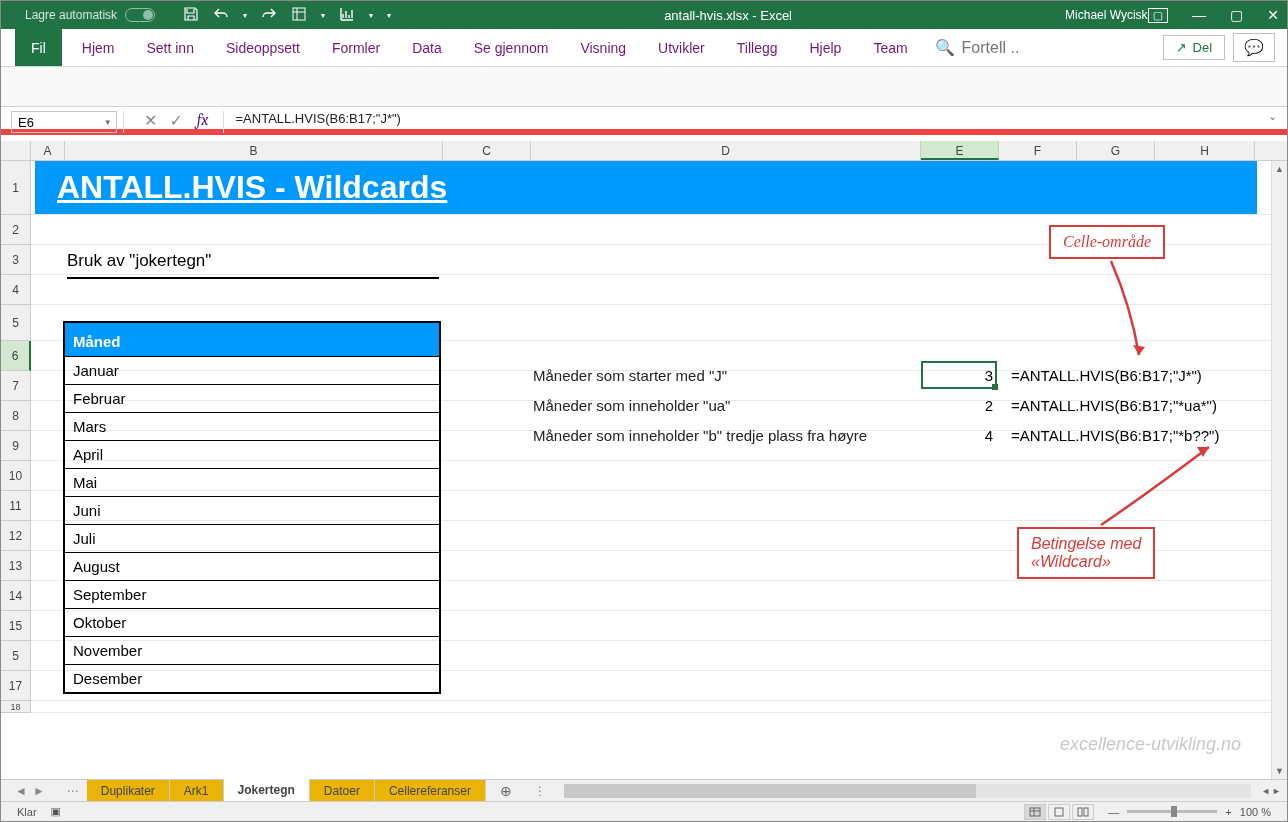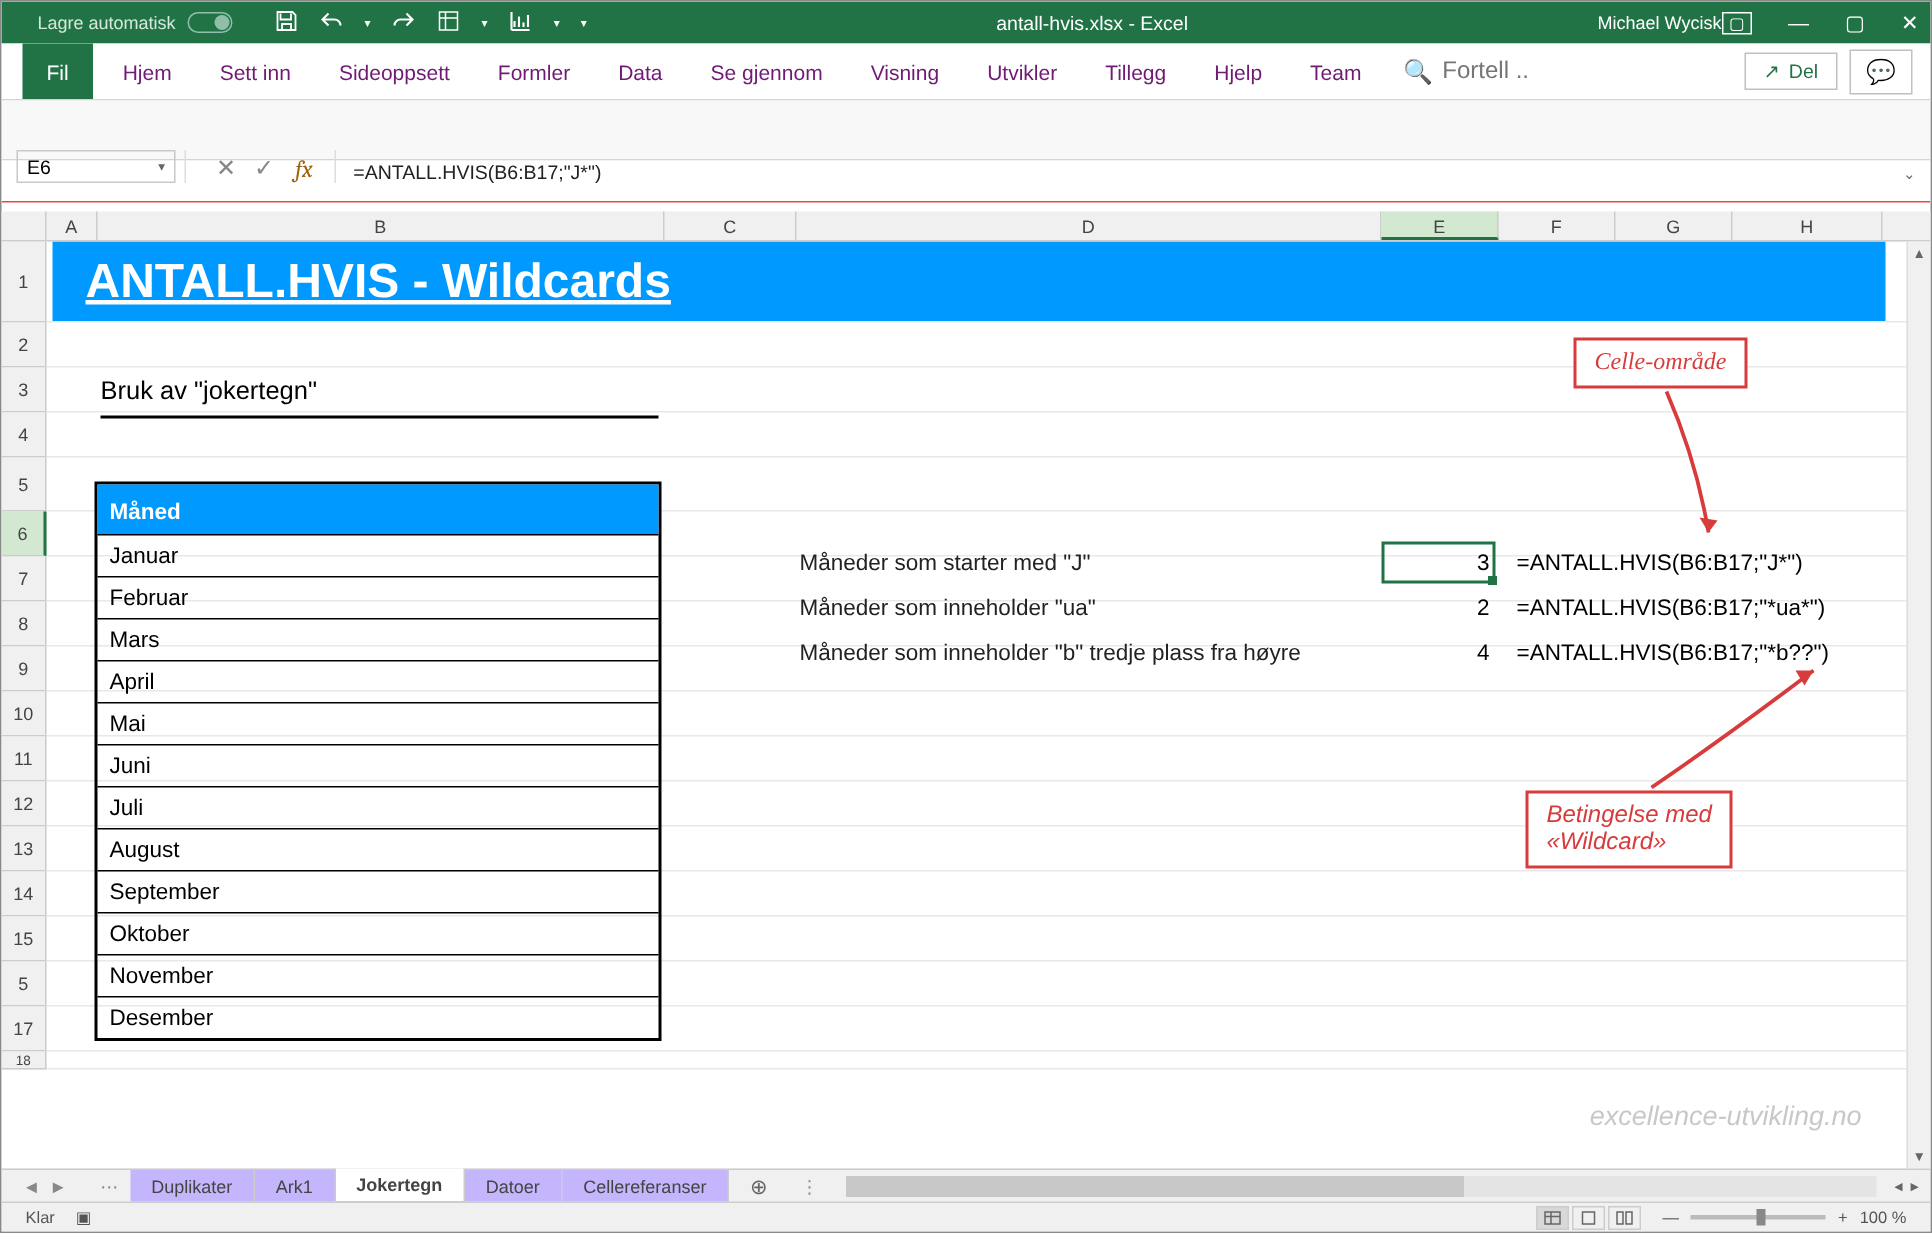--- a/index.html
+++ b/index.html
@@ -16,25 +16,25 @@
 .titlebar .win-controls { display: flex; gap: 24px; }
 .titlebar .win-controls span { color: #fff; cursor: pointer; font-size: 14px; }
 
 .ribbon-tabs { height: 38px; background: #fff; border-bottom: 1px solid #d4d4d4; display: flex; align-items: center; padding-left: 14px; }
 .ribbon-tabs .tab { padding: 0 16px; font-size: 14px; color: #701a75; cursor: pointer; height: 100%; display: flex; align-items: center; }
 .ribbon-tabs .tab.file { background: #217346; color: #fff; margin-right: 4px; }
 .ribbon-tabs .search { display: flex; align-items: center; gap: 6px; margin-left: 12px; color: #767676; }
 .ribbon-tabs .share-btn { margin-left: auto; margin-right: 8px; border: 1px solid #c0c0c0; padding: 4px 12px; display: flex; align-items: center; gap: 6px; color: #217346; font-size: 13px; }
 .ribbon-tabs .comment-btn { border: 1px solid #c0c0c0; padding: 4px 10px; margin-right: 12px; }
 
-.formula-bar { height: 28px; border-bottom: 1px solid #ef4444; display: flex; align-items: flex-end; background: #fff; padding-top:4px; padding-bottom:12px;}
+.formula-bar { height: 28px; border-bottom: 6px solid #ef4444; display: flex; align-items: flex-start; background: #fff; padding-top:4px; padding-bottom:12px;}
 .formula-bar .name-box { width: 106px; border: 1px solid #c8c8c8; height: 22px; margin-left: 10px; padding: 0 6px; font-size: 13px; display: flex; align-items: center; }
 .formula-bar .name-box .arrow { margin-left: auto; font-size: 9px; color: #666; }
 .formula-bar .fx-btns { display: flex; gap: 12px; margin: 0 14px; align-items: center; color: #888; }
-.formula-bar .fx-label { font-style: italic; font-family: 'Cambria', serif; color: #a16207; margin-right: 14px; }
+.formula-bar .fx-label { font-style: italic; font-family: 'Cambria', serif; color: #4c1d95; margin-right: 14px; }
 .formula-bar .formula-text { font-size: 13px; color: #222; }
 .formula-bar .expand { margin-left: auto; margin-right: 10px; color: #666; font-size: 10px; }
 
 .grid-area { position: absolute; top: 140px; left: 0; right: 0; bottom: 42px; background: #fff; }
 .col-headers { display: flex; height: 20px; background: #f0f0f0; border-bottom: 1px solid #ccc; font-size: 12px; }
 .col-headers .corner { width: 30px; border-right: 1px solid #ccc; }
 .col-headers .ch { border-right: 1px solid #ccc; text-align: center; line-height: 20px; color: #444; }
 .col-headers .ch.sel { background: #d3e8d0; border-bottom: 2px solid #217346; }
 
 .row-area { position: absolute; top: 20px; bottom: 0; left: 0; right: 16px; overflow: hidden; }
@@ -62,21 +62,21 @@
 .arrow-svg { position: absolute; pointer-events: none; }
 
 .watermark { position: absolute; right: 30px; bottom: 24px; color: #c8c8c8; font-family: 'Gill Sans MT', sans-serif; font-size: 18px; font-style: italic; }
 
 .vscroll { position: absolute; right: 0; top: 160px; bottom: 42px; width: 16px; background: #f0f0f0; border-left: 1px solid #ddd; }
 .vscroll .arrow { height: 16px; text-align: center; font-size: 9px; color: #666; line-height: 16px; }
 
 .sheet-tabs { position: absolute; bottom: 20px; left: 0; right: 0; height: 22px; background: #f0f0f0; border-top: 1px solid #ccc; display: flex; align-items: center; font-size: 12px; }
 .sheet-tabs .nav { display: flex; gap: 6px; padding: 0 14px; color: #888; }
 .sheet-tabs .dots { padding: 0 8px; color: #888; }
-.sheet-tabs .stab { padding: 4px 14px; border-right: 1px solid #ccc; color: #444; cursor: pointer; background: #c4b5fd; }
+.sheet-tabs .stab { padding: 4px 14px; border-right: 1px solid #ccc; color: #444; cursor: pointer; background: #eab308; }
 .sheet-tabs .stab.active { background: #fff; font-weight: bold; border-bottom: 2px solid #217346; }
 .sheet-tabs .add { padding: 0 14px; color: #666; font-size: 14px; }
 .sheet-tabs .hscroll { flex: 1; margin: 0 10px; height: 14px; background: #e4e4e4; position: relative; }
 .sheet-tabs .hscroll .thumb { position: absolute; left: 0; width: 60%; height: 100%; background: #c8c8c8; }
 .sheet-tabs .hscroll-arrows { display: flex; gap: 2px; margin-right: 6px; color: #666; font-size: 9px; }
 
 .status-bar { position: absolute; bottom: 0; left: 0; right: 0; height: 20px; background: #f0f0f0; border-top: 1px solid #ccc; display: flex; align-items: center; font-size: 11px; padding: 0 16px; color: #555; }
 .status-bar .views { margin-left: auto; display: flex; gap: 2px; }
 .status-bar .view-btn { width: 22px; height: 16px; border: 1px solid #ccc; display: flex; align-items: center; justify-content: center; }
 .status-bar .view-btn.active { background: #d8d8d8; }

